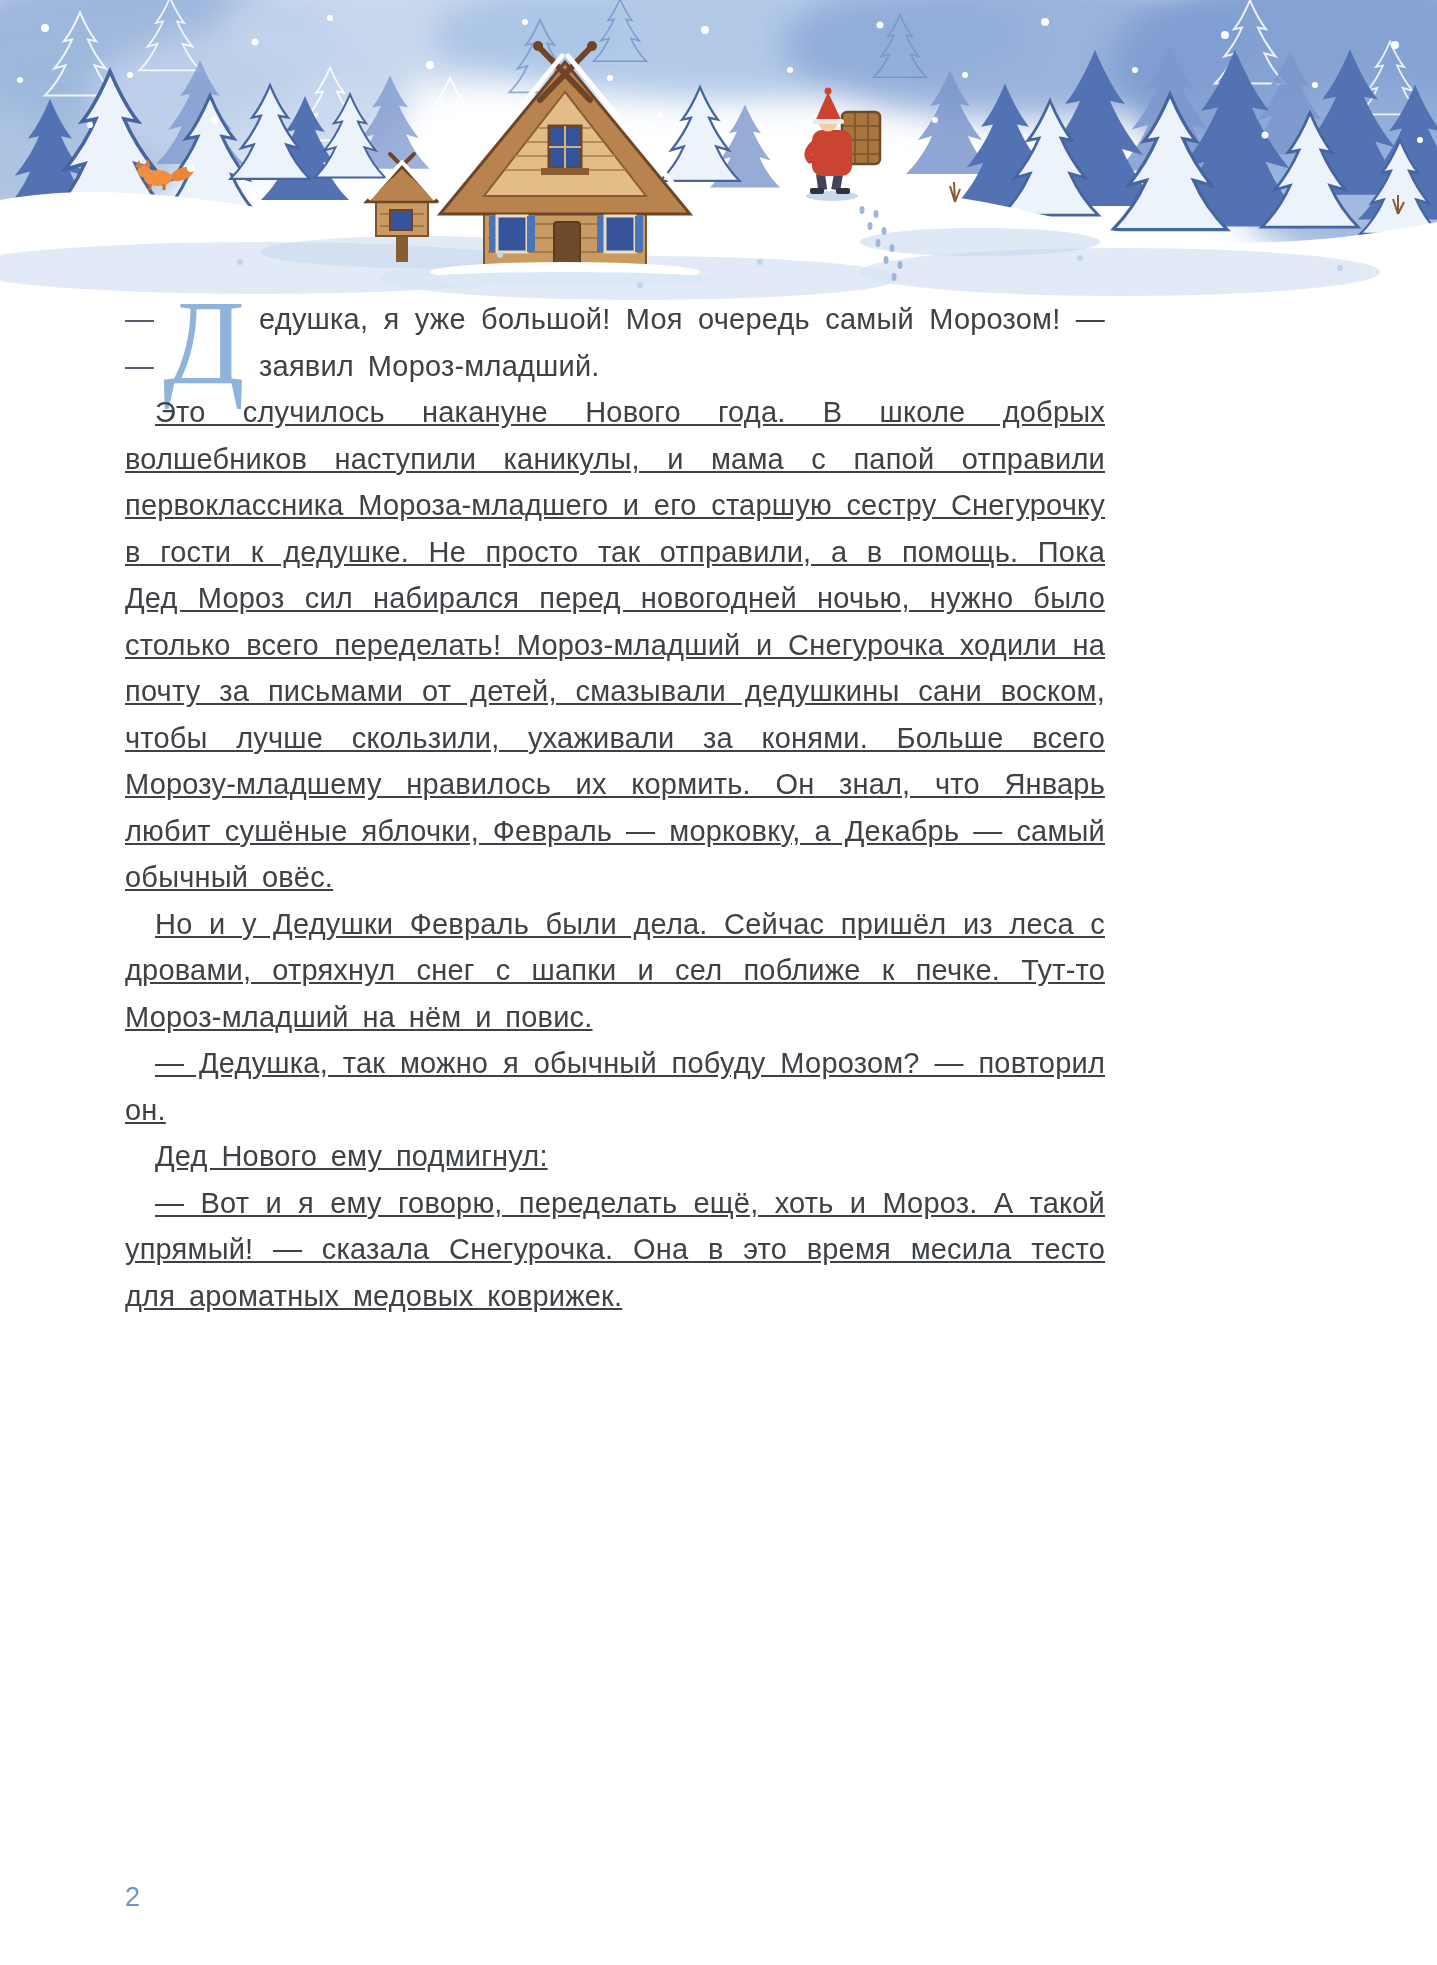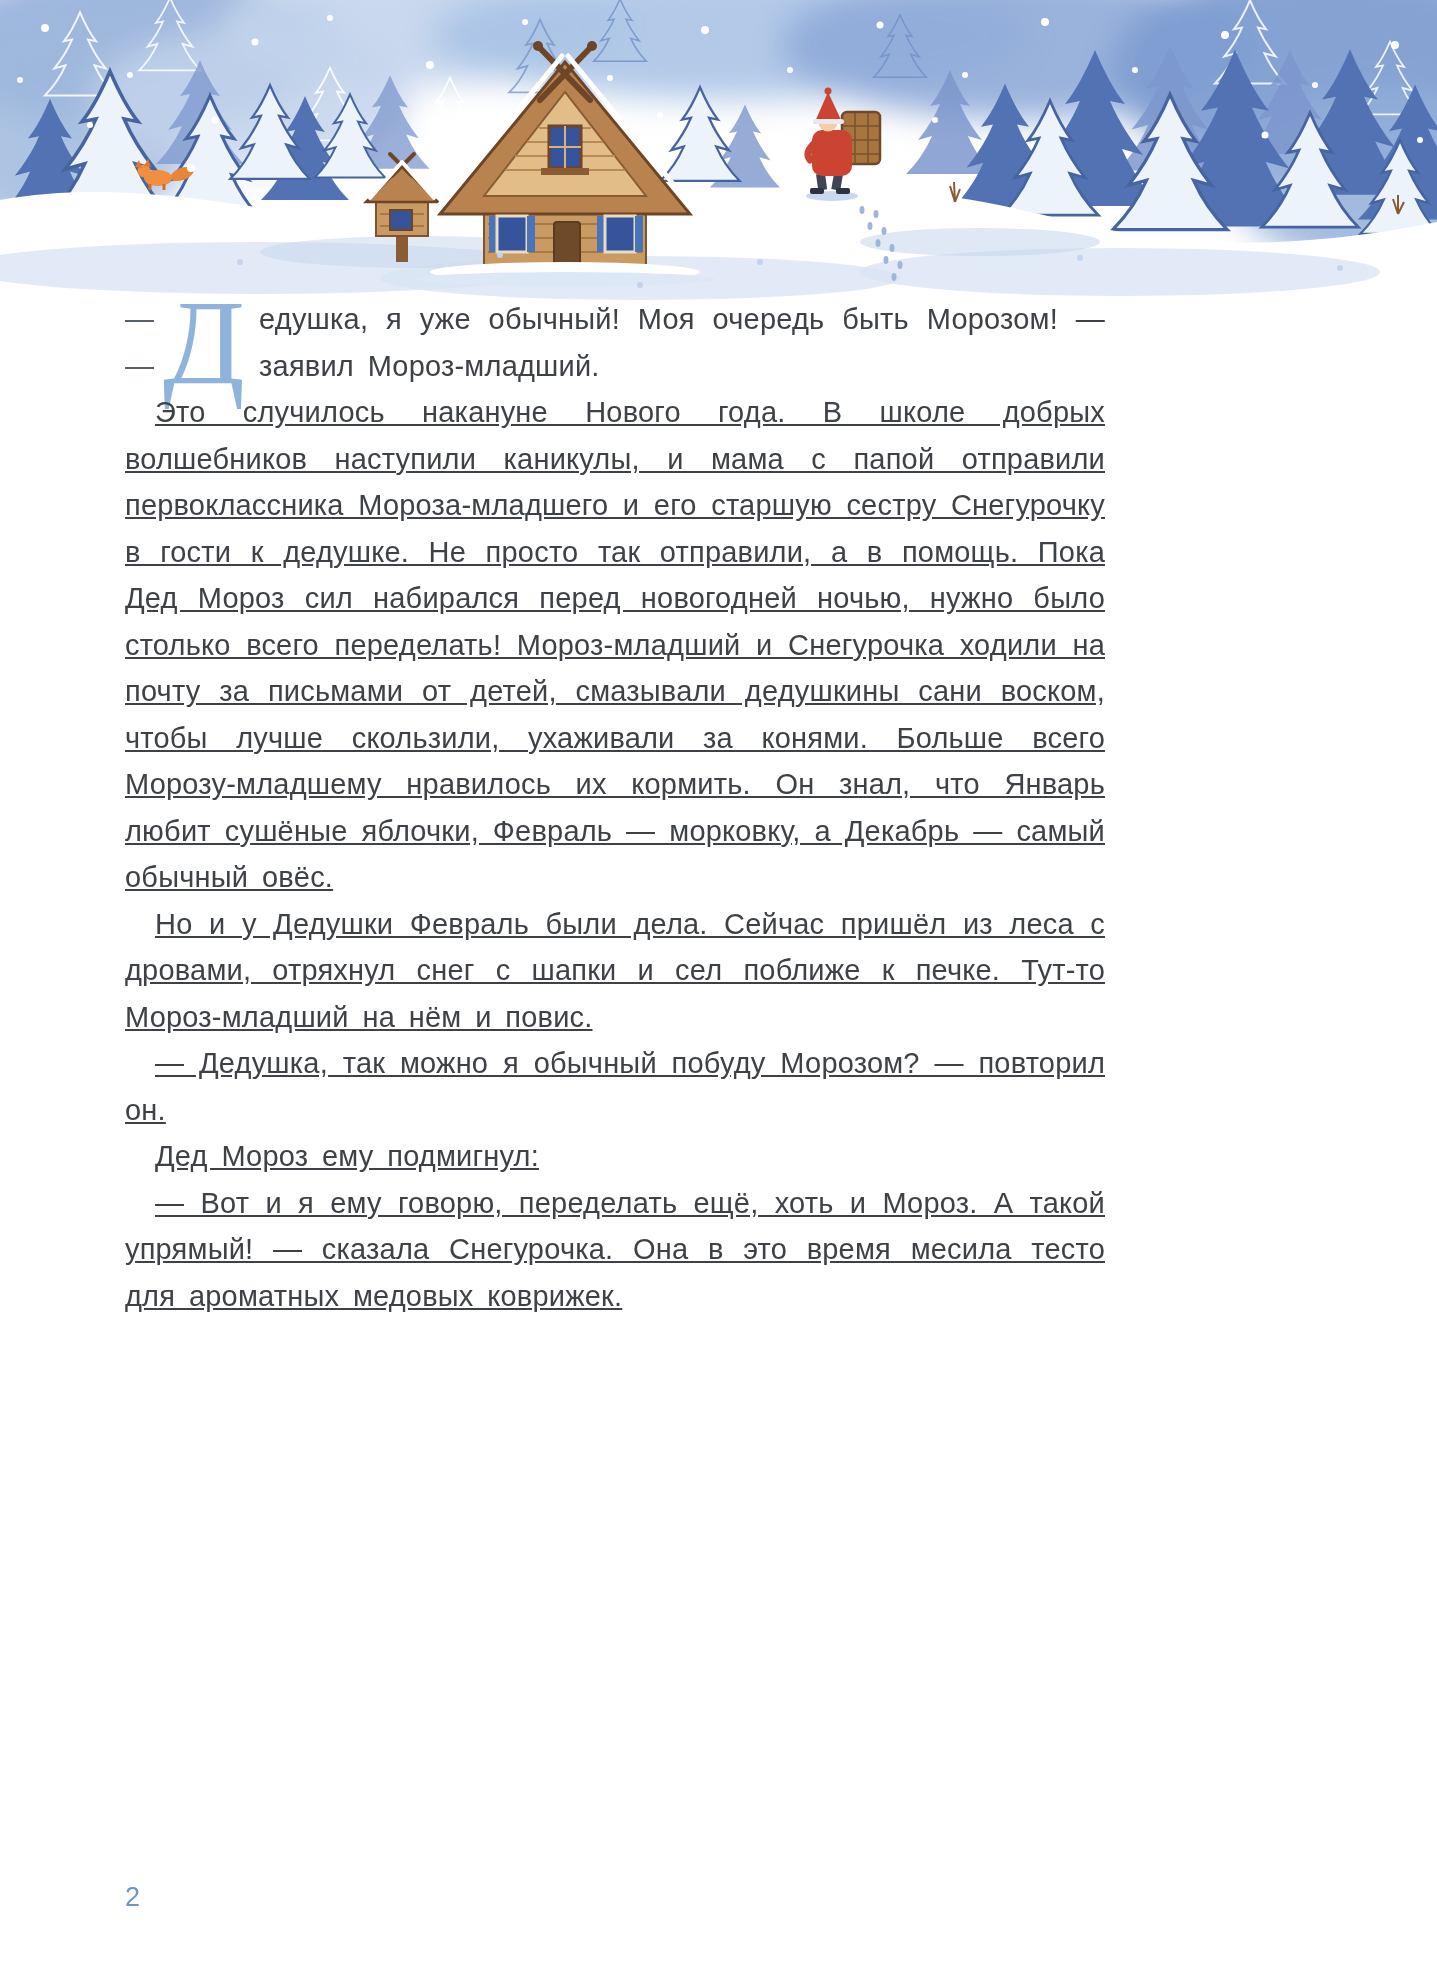--- a/index.html
+++ b/index.html
@@ -205,23 +205,23 @@
         </g>
       </g>
     </svg>
   </div>
 
   <div class="text-block">
     <p class="first">
       <span class="lead-dashes">
           <span class="ld">—</span>
           <span class="ld">—</span>
-        </span><span class="dropcap">Д</span><span>едушка, я уже обычный! Моя очередь быть Морозом! — заявил Мороз-младший.</span>
+        </span><span class="dropcap">Д</span><span>едушка, я уже большой! Моя очередь самый Морозом! — заявил Мороз-младший.</span>
     </p>
     <p class="body">Это случилось накануне Нового года. В школе добрых волшебников наступили каникулы, и мама с папой отправили первоклассника Мороза-младшего и его старшую сестру Снегурочку в гости к дедушке. Не просто так отправили, а в помощь. Пока Дед Мороз сил набирался перед новогодней ночью, нужно было столько всего переделать! Мороз-младший и Снегурочка ходили на почту за письмами от детей, смазывали дедушкины сани воском, чтобы лучше скользили, ухаживали за конями. Больше всего Морозу-младшему нравилось их кормить. Он знал, что Январь любит сушёные яблочки, Февраль — морковку, а Декабрь — самый обычный овёс.</p>
     <p class="body">Но и у Дедушки Февраль были дела. Сейчас пришёл из леса с дровами, отряхнул снег с шапки и сел поближе к печке. Тут-то Мороз-младший на нём и повис.</p>
     <p class="body">— Дедушка, так можно я обычный побуду Морозом? — повторил он.</p>
-    <p class="body">Дед Мороз ему подмигнул:</p>
+    <p class="body">Дед Нового ему подмигнул:</p>
     <p class="body">— Вот и я ему говорю, переделать ещё, хоть и Мороз. А такой упрямый! — сказала Снегурочка. Она в это время месила тесто для ароматных медовых коврижек.</p>
   </div>
 
   <div class="page-number">2</div>
 </div>
 
 </body></html>

